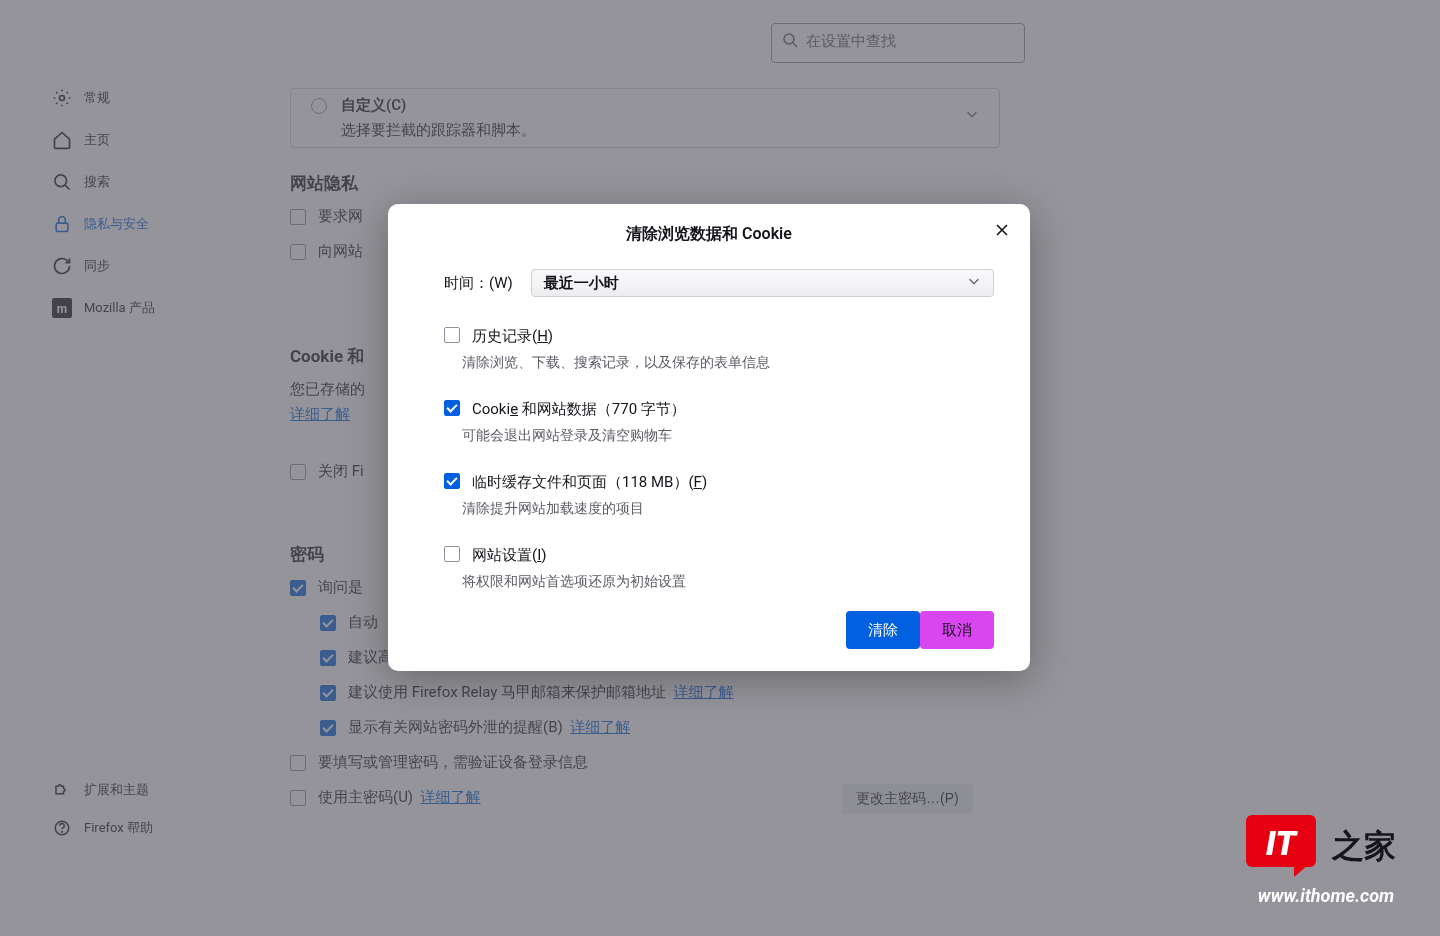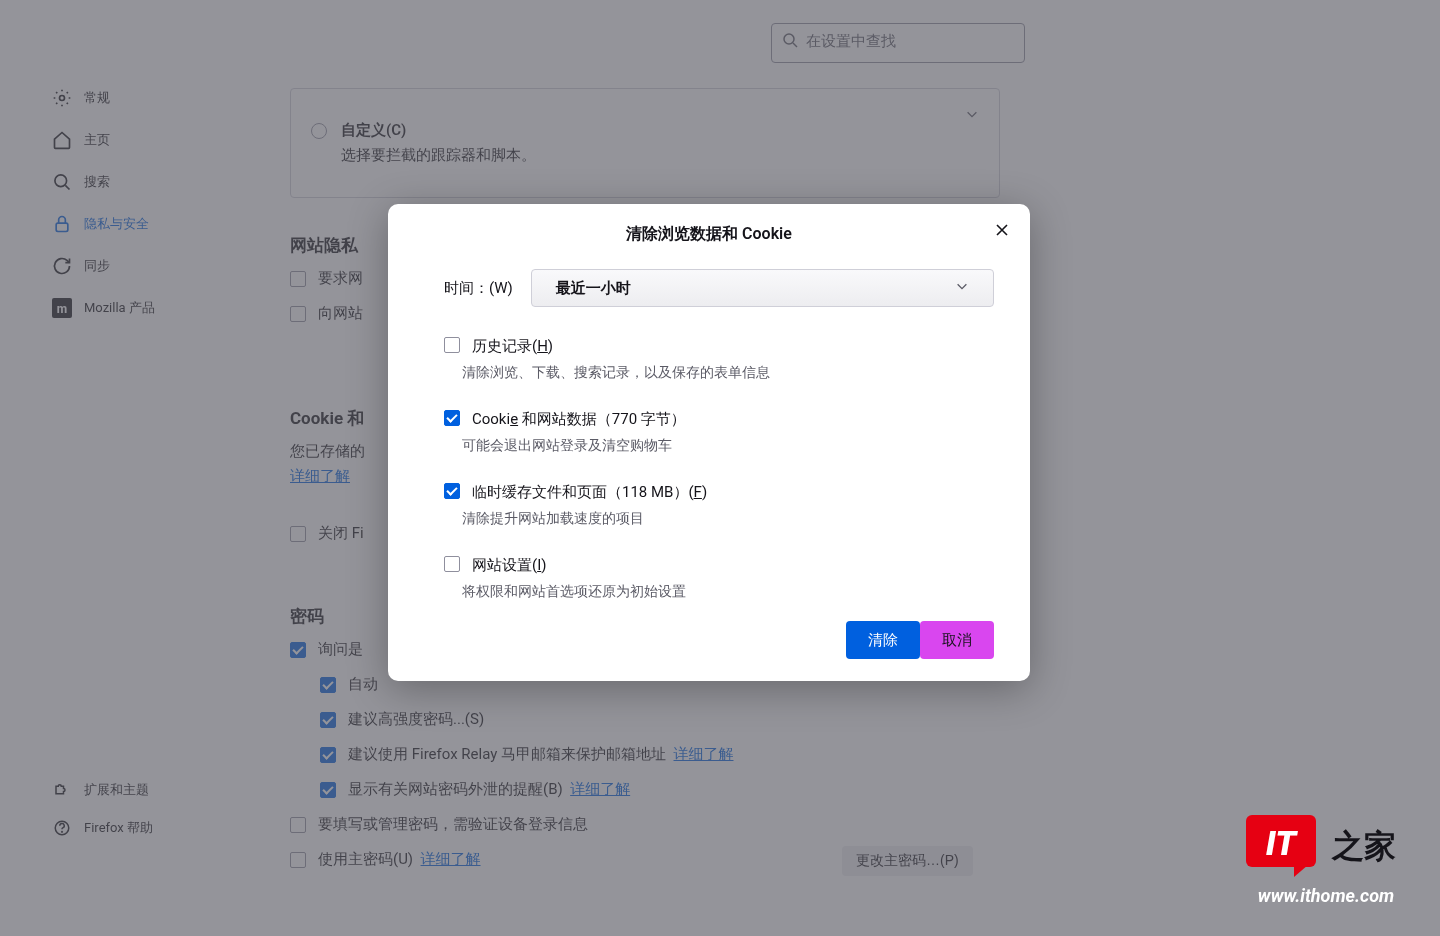--- a/index.html
+++ b/index.html
@@ -86,22 +86,22 @@
 }
 .content {
   position: absolute;
   left: 290px;
   top: 88px;
   width: 710px;
 }
 .custom-box {
   border: 1px solid #cfcfd8;
   border-radius: 4px;
-  padding: 32px 20px;
-  margin-bottom: 36px;
+  padding: 7px 20px;
+  margin-bottom: 24px;
   position: relative;
 }
 .custom-box .radio-row {
   display: flex;
   align-items: center;
   gap: 14px;
 }
 .radio-circle {
   width: 16px;
   height: 16px;
@@ -228,25 +228,25 @@
   align-items: center;
   gap: 18px;
   margin-bottom: 30px;
   margin-left: 20px;
 }
 .dialog .time-label {
   font-size: 15px;
 }
 .dialog .time-select {
   flex: 1;
-  height: 38px;
+  height: 28px;
   border: 1px solid #cfcfd8;
   border-radius: 4px;
   background: linear-gradient(#f9f9fb, #ededf0);
-  padding: 0 24px;
+  padding: 0 12px;
   display: flex;
   align-items: center;
   justify-content: space-between;
   cursor: pointer;
 }
 .dialog .time-select .sel-text {
   font-weight: 600;
 }
 .dialog .option-block {
   margin-left: 20px;

